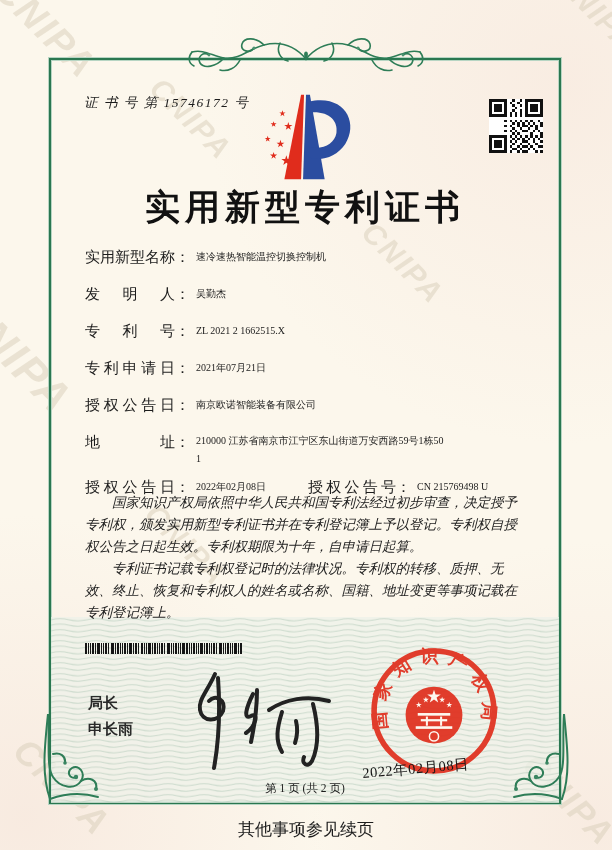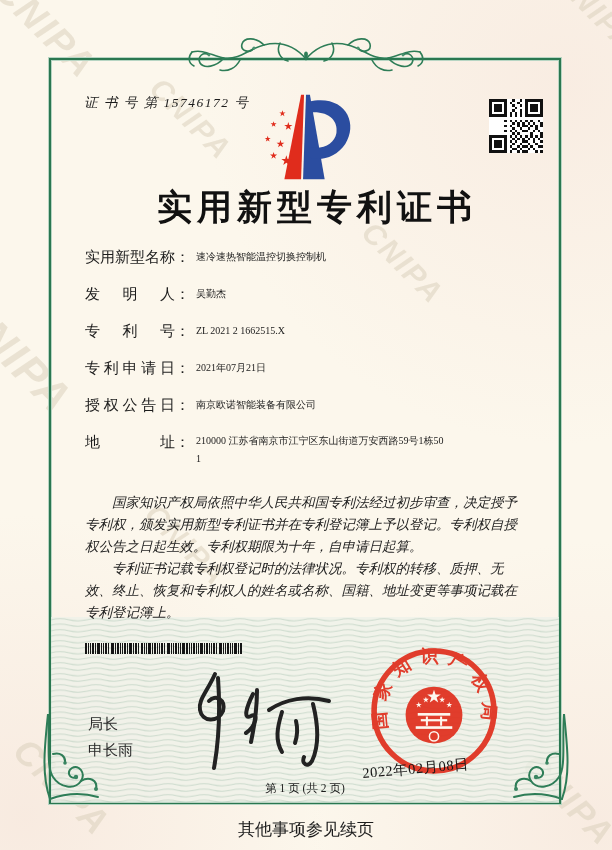--- a/index.html
+++ b/index.html
@@ -29,39 +29,39 @@
   .guilloche{position:absolute;left:51px;top:617px;width:508px;height:186px;z-index:1;}
   .ornament-top{position:absolute;left:176px;top:35px;width:260px;height:46px;z-index:2;}
   .corner{position:absolute;width:64px;height:88px;z-index:2;}
   .corner.left{left:40px;top:714px;}
   .corner.right{left:508px;top:714px;transform:scaleX(-1);}
   
   .cert-no{position:absolute;left:84px;top:94px;font-size:13.5px;letter-spacing:1.5px;z-index:3;font-style:italic;}
   .logo{position:absolute;left:252px;top:90px;width:108px;height:98px;z-index:3;}
   .qr{position:absolute;left:489px;top:99px;width:54px;height:54px;z-index:3;}
   .title{
-    position:absolute;left:61px;top:184px;width:512px;text-align:center;
+    position:absolute;left:49px;top:184px;width:512px;text-align:center;
     font-size:35px;font-weight:700;letter-spacing:5px;z-index:3;color:#111;
   }
   
   .fields{position:absolute;left:85px;top:247px;width:450px;z-index:3;font-size:15px;}
   .frow{margin-bottom:17px;line-height:20px;white-space:nowrap;}
   .flabel{display:inline-block;width:90px;text-align:justify;text-align-last:justify;vertical-align:top;}
   .fcolon{vertical-align:top;}
   .fvalue{display:inline-block;vertical-align:top;margin-left:6px;font-size:10px;}
   .frow.address{margin-bottom:9px;}
   .frow.address .fvalue{white-space:pre-line;width:350px;line-height:18px;}
   .flabel2{display:inline-block;width:88px;margin-left:42px;text-align:justify;text-align-last:justify;vertical-align:top;}
   
   .body-text{position:absolute;left:85px;top:492px;width:442px;z-index:3;}
   .body-text p{margin:0;font-size:13.5px;line-height:22px;text-indent:2em;font-style:italic;color:#222;}
   
   .barcode{position:absolute;left:85px;top:643px;width:157px;height:11px;z-index:3;}
-  .signer{position:absolute;left:88px;top:711px;z-index:3;
-    font-family:"Liberation Sans","DejaVu Sans",sans-serif;font-size:15px;font-weight:400;line-height:26px;color:#2a2a2a;}
+  .signer{position:absolute;left:88px;top:690px;z-index:3;
+    font-family:"Liberation Sans","DejaVu Sans",sans-serif;font-size:15px;font-weight:700;line-height:26px;color:#2a2a2a;}
   .signature{position:absolute;left:185px;top:666px;width:150px;height:106px;z-index:3;}
   .seal{position:absolute;left:369px;top:646px;width:130px;height:130px;z-index:3;opacity:.93;}
   .seal-date{
     position:absolute;left:362px;top:757px;width:160px;z-index:4;
     font-size:14.5px;letter-spacing:.5px;transform:rotate(-5deg);color:#151515;
   }
   .page-num{position:absolute;left:49px;top:781px;width:512px;text-align:center;font-size:11.5px;z-index:3;}
   .footer-note{position:absolute;left:0;top:818px;width:612px;text-align:center;font-size:17px;z-index:3;}
 </style>
 </head>
@@ -200,20 +200,23 @@
     </div>
     <div class="frow">
       <span class="flabel">专利申请日</span><span class="fcolon">：</span><span class="fvalue">2021年07月21日</span>
     </div>
     <div class="frow">
       <span class="flabel">授权公告日</span><span class="fcolon">：</span><span class="fvalue">南京欧诺智能装备有限公司</span>
     </div>
     <div class="frow address">
       <span class="flabel">地址</span><span class="fcolon">：</span><span class="fvalue">210000  江苏省南京市江宁区东山街道万安西路59号1栋50
 1</span>
+    </div>
+    <div class="frow">
+      <span class="flabel">授权公告日</span><span class="fcolon">：</span><span class="fvalue">2022年02月08日</span><span class="flabel2">授权公告号</span><span class="fcolon">：</span><span class="fvalue">CN 215769498 U</span>
     </div>
   </div>
 
   <div class="body-text">
     <p>国家知识产权局依照中华人民共和国专利法经过初步审查，决定授予专利权，颁发实用新型专利证书并在专利登记簿上予以登记。专利权自授权公告之日起生效。专利权期限为十年，自申请日起算。</p>
     <p>专利证书记载专利权登记时的法律状况。专利权的转移、质押、无效、终止、恢复和专利权人的姓名或名称、国籍、地址变更等事项记载在专利登记簿上。</p>
   </div>
 
   <svg class="barcode" viewBox="0 0 157 11" preserveAspectRatio="none" xmlns="http://www.w3.org/2000/svg">
     <path fill="#151515" d="M0 0h2v11H0z M3 0h1v11H3z M5 0h1v11H5z M7 0h2v11H7z M10 0h1v11H10z M12 0h3v11H12z M16 0h1v11H16z M18 0h1v11H18z M20 0h2v11H20z M23 0h1v11H23z M26 0h3v11H26z M30 0h1v11H30z M32 0h2v11H32z M35 0h1v11H35z M37 0h1v11H37z M39 0h2v11H39z M42 0h1v11H42z M44 0h3v11H44z M48 0h1v11H48z M50 0h2v11H50z M53 0h1v11H53z M56 0h2v11H56z M59 0h1v11H59z M61 0h1v11H61z M63 0h3v11H63z M67 0h1v11H67z M69 0h2v11H69z M72 0h1v11H72z M74 0h1v11H74z M76 0h2v11H76z M79 0h1v11H79z M82 0h3v11H82z M86 0h1v11H86z M88 0h1v11H88z M90 0h2v11H90z M93 0h1v11H93z M95 0h1v11H95z M97 0h3v11H97z M101 0h2v11H101z M104 0h1v11H104z M106 0h1v11H106z M108 0h2v11H108z M111 0h1v11H111z M113 0h1v11H113z M115 0h3v11H115z M119 0h1v11H119z M121 0h2v11H121z M124 0h1v11H124z M126 0h1v11H126z M128 0h2v11H128z M131 0h1v11H131z M134 0h3v11H134z M138 0h1v11H138z M140 0h1v11H140z M142 0h2v11H142z M145 0h1v11H145z M147 0h1v11H147z M149 0h3v11H149z M153 0h1v11H153z M155 0h2v11H155z"></path>

